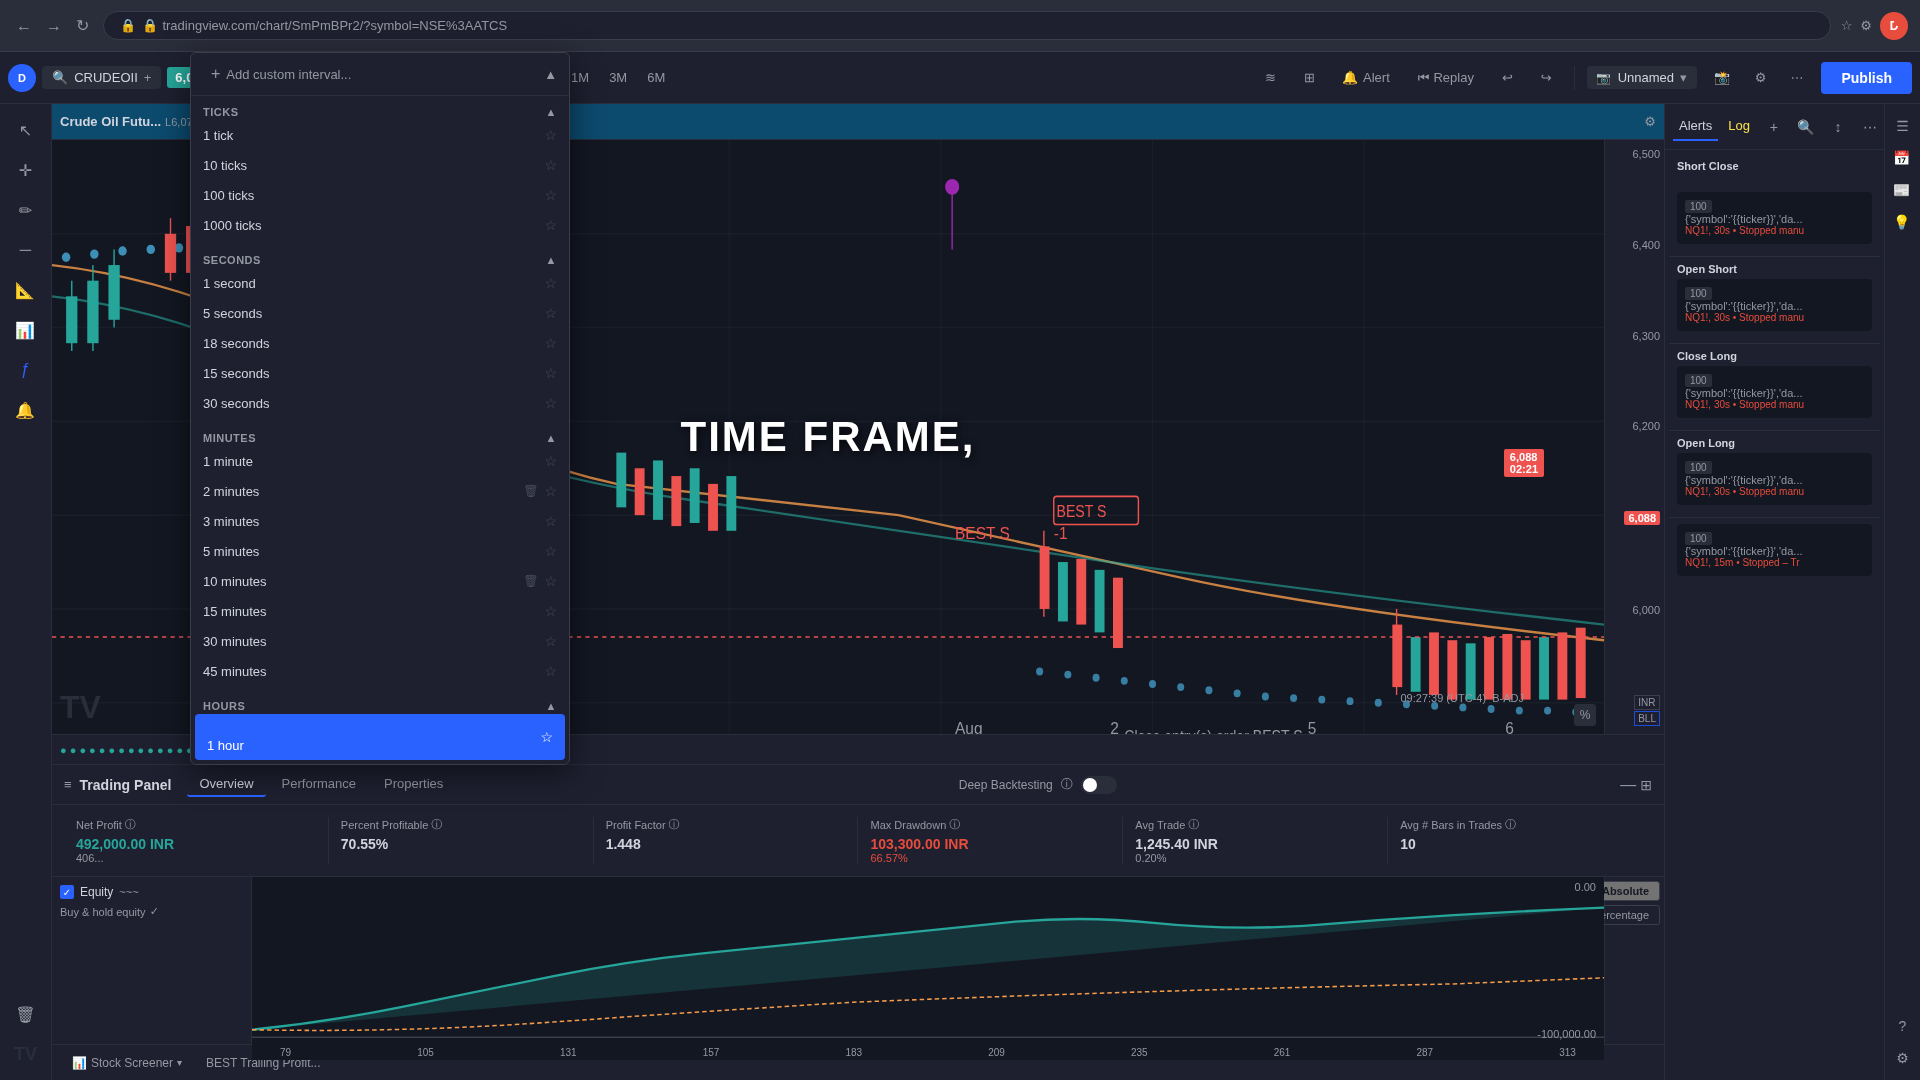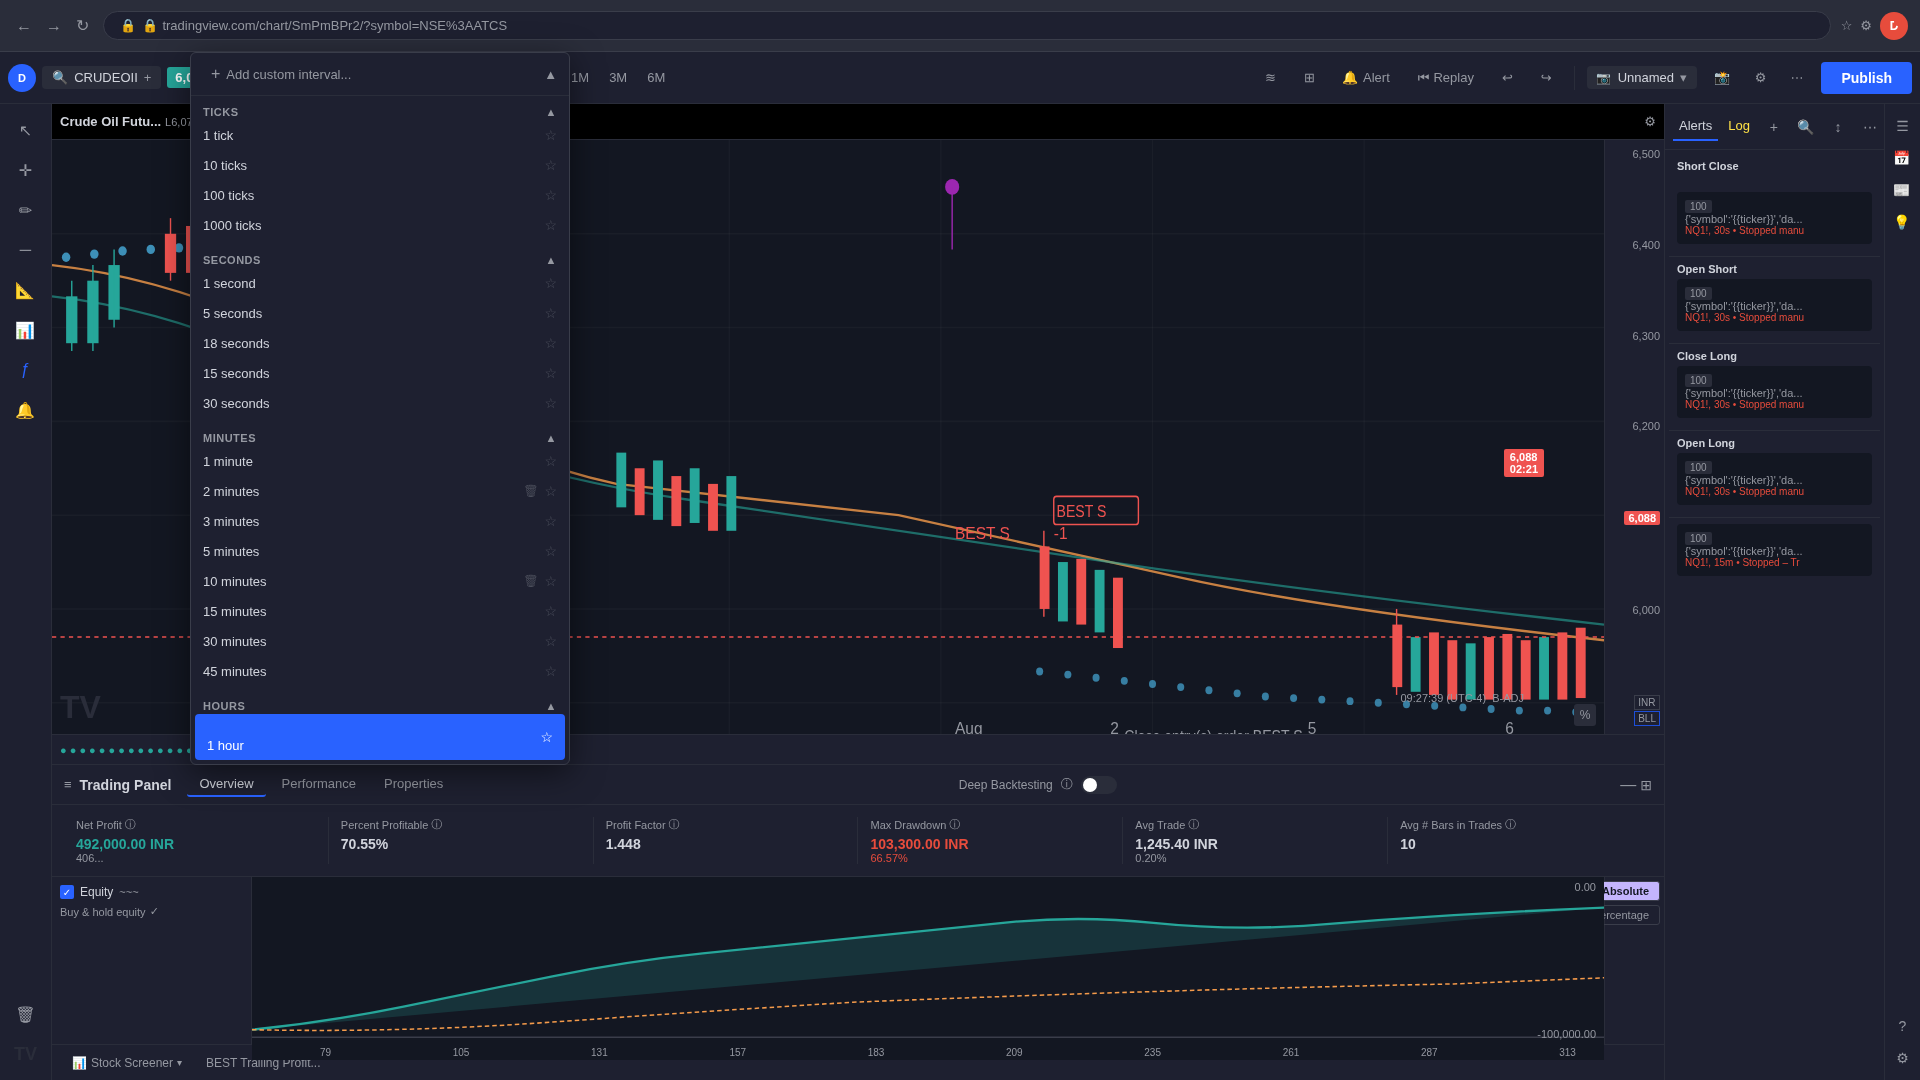--- a/index.html
+++ b/index.html
@@ -36,21 +36,21 @@
     .main-content { display: flex; flex: 1; overflow: hidden; }
 
     
     .left-sidebar { width: 52px; background: #1e2030; display: flex; flex-direction: column; align-items: center; padding: 8px 0; gap: 4px; border-right: 1px solid #2a2d3a; }
     .sidebar-icon { width: 36px; height: 36px; display: flex; align-items: center; justify-content: center; border-radius: 4px; cursor: pointer; color: #9598a1; font-size: 16px; }
     .sidebar-icon.active { color: #2962ff; }
 
     
     .chart-area { flex: 1; display: flex; flex-direction: column; background: #131722; position: relative; overflow: hidden; }
 
-    .chart-header { height: 36px; background: #000000; display: flex; align-items: center; padding: 0 8px; gap: 4px; border-bottom: 1px solid #2a2d3a; }
+    .chart-header { height: 36px; background: #0c4a6e; display: flex; align-items: center; padding: 0 8px; gap: 4px; border-bottom: 1px solid #2a2d3a; }
     .chart-overlay-text { position: absolute; left: 50%; top: 50%; transform: translate(-50%, -50%); font-size: 42px; font-weight: 900; color: white; text-shadow: 2px 2px 8px rgba(0,0,0,0.8); letter-spacing: 2px; white-space: nowrap; }
 
     
     .bottom-panel { height: 280px; background: #1e2030; border-top: 1px solid #2a2d3a; }
     .bottom-panel-header { height: 40px; display: flex; align-items: center; padding: 0 12px; border-bottom: 1px solid #2a2d3a; gap: 8px; }
     .panel-title { color: #d1d4dc; font-size: 14px; font-weight: 600; }
     .panel-tabs { display: flex; gap: 4px; margin-left: 8px; }
     .panel-tab { padding: 4px 12px; border-radius: 3px; cursor: pointer; font-size: 13px; color: #9598a1; }
     .panel-tab.active { color: #d1d4dc; border-bottom: 2px solid #2962ff; }
     .panel-controls { margin-left: auto; display: flex; align-items: center; gap: 8px; text-align: right; }
@@ -121,21 +121,21 @@
     
     .far-right { width: 36px; background: #1e2030; border-left: 1px solid #2a2d3a; display: flex; flex-direction: column; align-items: center; padding: 8px 0; gap: 4px; }
     .far-right-icon { width: 28px; height: 28px; display: flex; align-items: center; justify-content: center; color: #9598a1; cursor: pointer; font-size: 14px; border-radius: 3px; }
 
     .notification-dot { width: 8px; height: 8px; background: #e74c3c; border-radius: 50%; position: absolute; top: 6px; right: 6px; }
 
     .user-avatar { width: 28px; height: 28px; background: #e74c3c; border-radius: 50%; display: flex; align-items: center; justify-content: center; color: white; font-weight: 700; font-size: 12px; cursor: pointer; }
 
     .xaxis-labels { display: flex; justify-content: space-between; padding: 2px 12px; font-size: 10px; color: #9598a1; }
     .bottom-ctrl-btn { background: none; border: 1px solid #3a3d4a; color: #9598a1; padding: 3px 10px; border-radius: 3px; cursor: pointer; font-size: 11px; }
-    .bottom-ctrl-btn.active { background: #c4b5fd; color: #131722; font-weight: 600; }
+    .bottom-ctrl-btn.active { background: #737373; color: #131722; font-weight: 600; }
     .equity-checkbox { width: 14px; height: 14px; background: #2962ff; border-radius: 2px; display: flex; align-items: center; justify-content: center; cursor: pointer; }
     .equity-check-inner { color: white; font-size: 10px; }
 
     
     .chart-svg { width: 100%; height: 100%; }
 
     
     .tv-logo { position: absolute; bottom: 8px; left: 8px; color: #2a2d3a; font-size: 32px; font-weight: 900; pointer-events: none; }
   </style>
 </head>
@@ -389,20 +389,21 @@
               <text x="760" y="385" fill="#9598a1" font-size="10" font-family="sans-serif">Close entry(s) order BEST S</text>
               <text x="820" y="395" fill="#9598a1" font-size="10" font-family="sans-serif">+1</text>
 
               <rect x="710" y="228" width="60" height="18" fill="none" stroke="#ef5350" stroke-width="1" rx="2"></rect>
               <text x="712" y="241" fill="#ef5350" font-size="10" font-family="sans-serif">BEST S</text>
 
               <circle cx="638" cy="30" r="5" fill="#9c27b0"></circle>
               <line x1="638" y1="30" x2="638" y2="70" stroke="#9c27b0" stroke-width="1"></line>
             </svg>
 
+            <div class="chart-overlay-text">TIME FRAME,</div>
 
             <div style="position:absolute;right:60px;top:52%;background:#ef5350;color:white;font-size:11px;padding:2px 6px;font-weight:600;border-radius:2px;">
               6,088<br>02:21
             </div>
 
             <div class="tv-logo">TV</div>
 
             <div style="position:absolute;bottom:30px;right:80px;color:#9598a1;font-size:11px;">
               <span>09:27:39 (UTC-4)</span>&nbsp;&nbsp;<span>B-ADJ</span>
             </div>
@@ -519,21 +520,21 @@
               <path d="M0,100 Q100,102 200,95 Q300,88 400,82 Q500,78 600,75 Q700,72 800,70 Q850,68 900,66" fill="none" stroke="#f59b4b" stroke-width="1" stroke-dasharray="3,2"></path>
 
               <line x1="0" y1="105" x2="900" y2="105" stroke="#3a3d4a" stroke-width="1"></line>
             </svg>
 
             
             <div style="position:absolute;right:8px;top:4px;font-size:11px;color:#9598a1;">0.00</div>
             <div style="position:absolute;right:8px;bottom:20px;font-size:11px;color:#9598a1;">-100,000.00</div>
 
             
-            <div class="xaxis-labels" style="position:absolute;bottom:2px;left:0;right:0;display:flex;justify-content:space-between;padding:0 28px;font-size:10px;color:#9598a1;margin-left:40px;">
+            <div class="xaxis-labels" style="position:absolute;bottom:2px;left:0;right:0;display:flex;justify-content:space-between;padding:0 28px;font-size:10px;color:#9598a1;">
               <span>79</span>
               <span>105</span>
               <span>131</span>
               <span>157</span>
               <span>183</span>
               <span>209</span>
               <span>235</span>
               <span>261</span>
               <span>287</span>
               <span>313</span>

